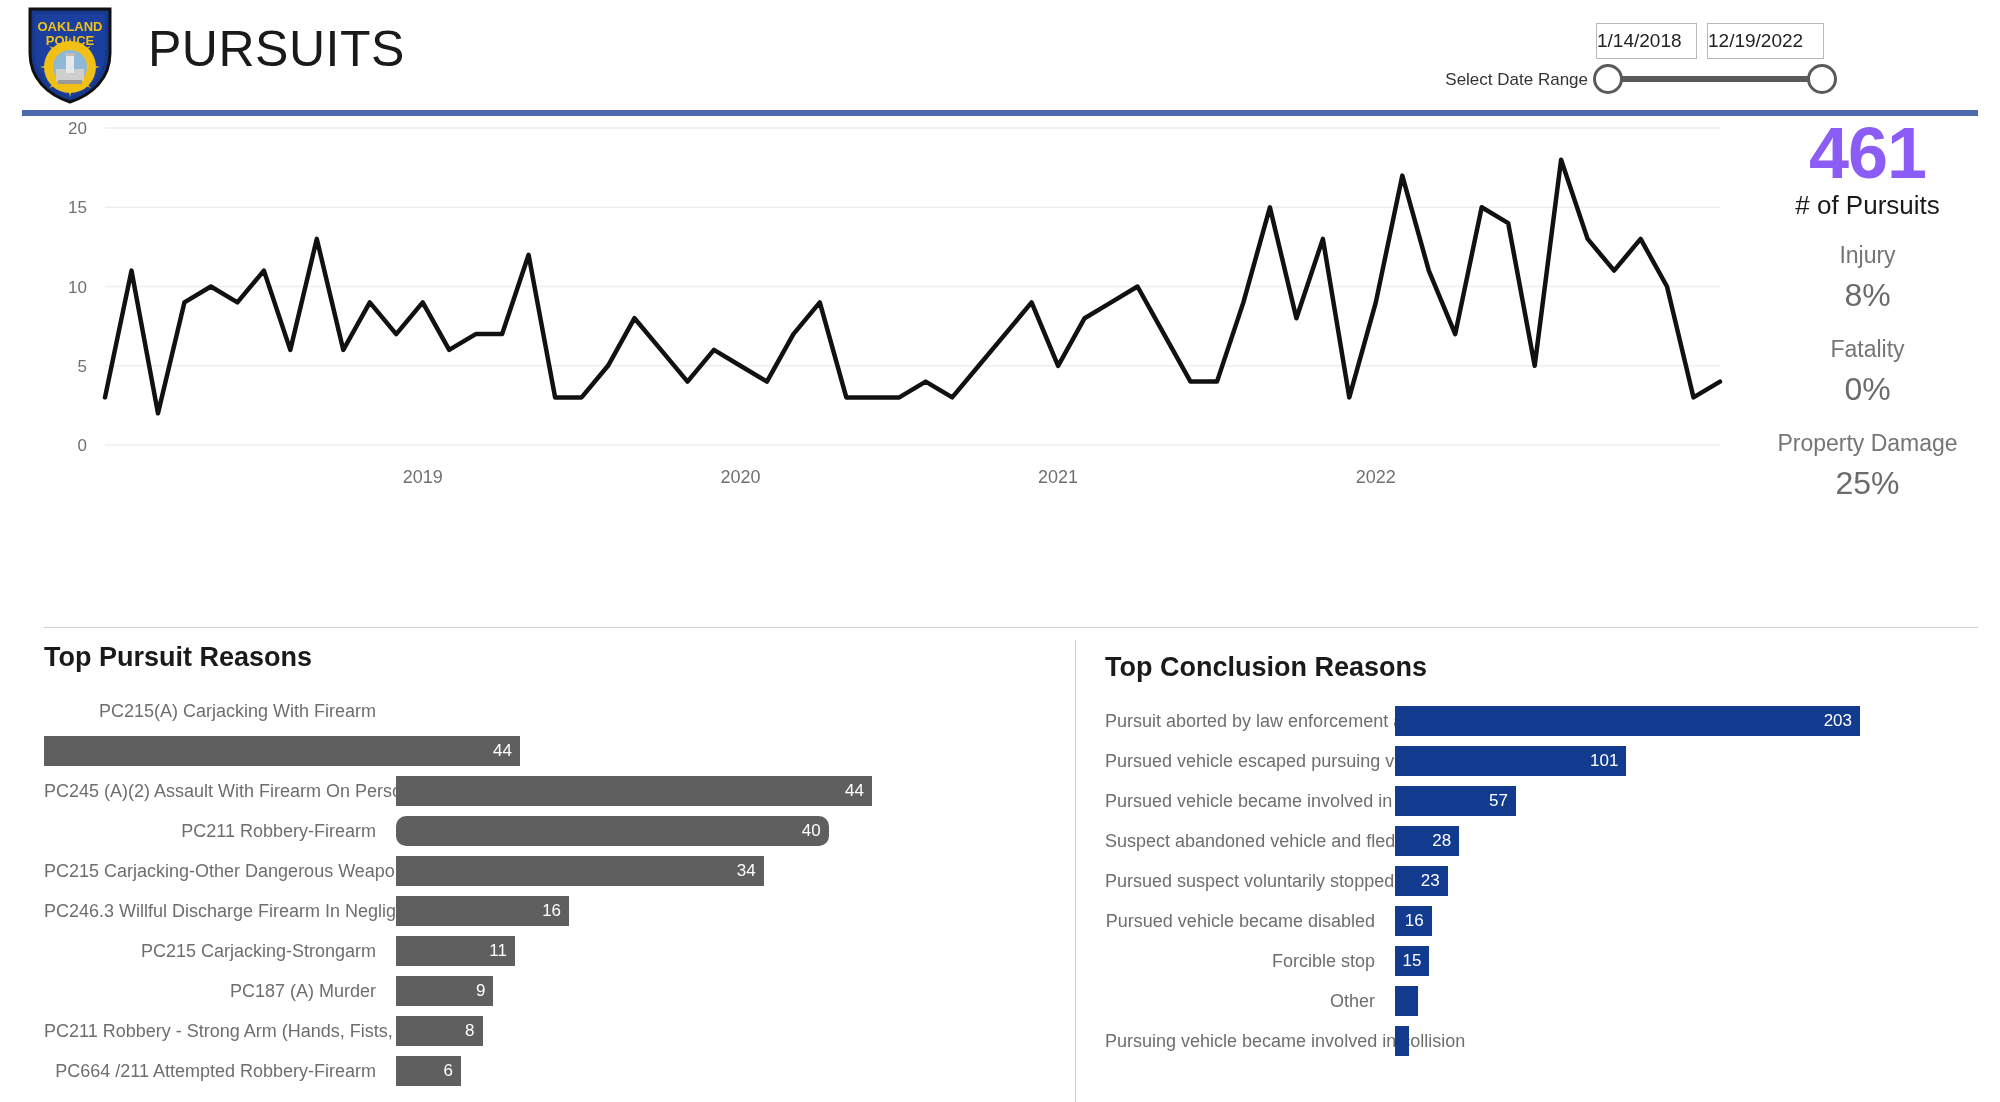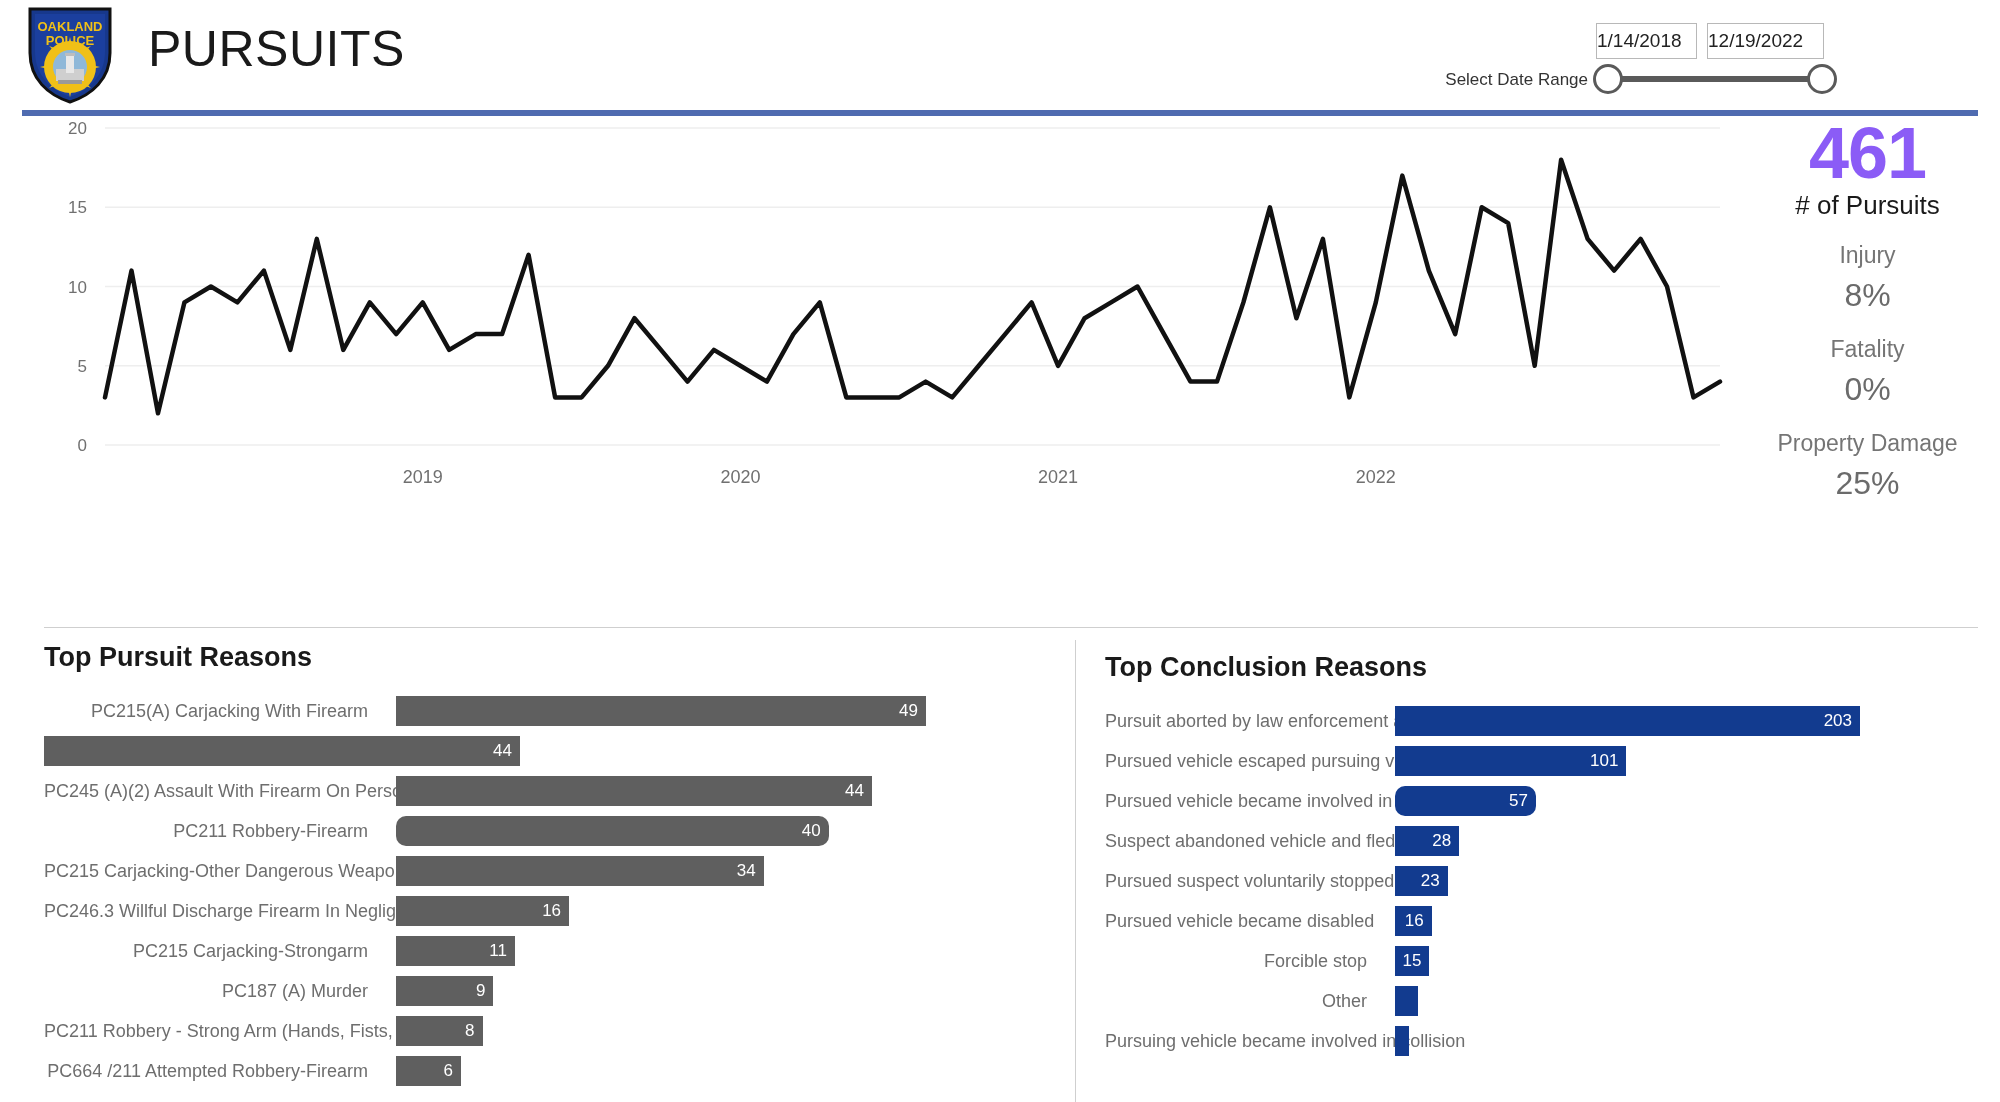--- a/index.html
+++ b/index.html
@@ -81,21 +81,21 @@
   .bar-panel-title {
     font-size: 27px; font-weight: 700; color: #1a1a1a; line-height: 34px;
   }
   #pursuit-reasons-title    { margin-left: 0px; }
   #conclusion-reasons-title { margin-left: 0px; margin-top: 10px; }
 
   .bar-rows { margin-top: 22px; }
   .bar-row { display: flex; align-items: center; height: 30px; margin-bottom: 10px; }
   .bar-label {
     font-size: 18px; color: #6e6e6e; text-align: right;
-    white-space: nowrap; padding-right: 28px; line-height: 30px;
+    white-space: nowrap; padding-right: 20px; line-height: 30px;
   }
   #pursuit-reasons-panel .bar-label    { width: 352px; }
   #conclusion-reasons-panel .bar-label { width: 290px; }
 
   .bar-track { position: relative; flex: 1; height: 30px; }
   .bar-fill {
     position: absolute; left: 0; top: 0; height: 30px;
     display: flex; align-items: center; justify-content: flex-end;
   }
   .bar-value {
@@ -193,25 +193,20 @@
   </div>
 
   <div id="divider-horizontal"></div>
   <div id="divider-vertical"></div>
 
   <div class="bar-panel" id="pursuit-reasons-panel">
     <div class="bar-panel-title" id="pursuit-reasons-title">Top Pursuit Reasons</div>
     <div class="bar-rows" id="pursuit-reasons-rows">
         <div class="bar-row">
           <div class="bar-label">PC215(A) Carjacking With Firearm</div>
-          <div class="bar-track">
-            <div class="bar-fill" style="background: rgb(95, 95, 95); width: 530px;">
-              <span class="bar-value">49</span>
-            </div>
-          </div>
         </div>
         <div class="bar-row">
           <div class="bar-track">
             <div class="bar-fill" style="background: rgb(95, 95, 95); width: 475.918px;">
               <span class="bar-value">44</span>
             </div>
           </div>
         </div>
         <div class="bar-row">
           <div class="bar-label">PC245 (A)(2) Assault With Firearm On Person</div>
@@ -295,21 +290,21 @@
           <div class="bar-label">Pursued vehicle escaped pursuing vehicle</div>
           <div class="bar-track">
             <div class="bar-fill" style="background: rgb(18, 59, 143); width: 231.355px;">
               <span class="bar-value">101</span>
             </div>
           </div>
         </div>
         <div class="bar-row">
           <div class="bar-label">Pursued vehicle became involved in collision</div>
           <div class="bar-track">
-            <div class="bar-fill" style="background: rgb(18, 59, 143); width: 141px; border-radius: 10px;">
+            <div class="bar-fill" style="background: rgb(18, 59, 143); width: 121px;">
               <span class="bar-value">57</span>
             </div>
           </div>
         </div>
         <div class="bar-row">
           <div class="bar-label">Suspect abandoned vehicle and fled on foot</div>
           <div class="bar-track">
             <div class="bar-fill" style="background: rgb(18, 59, 143); width: 64.1379px; padding-left: 35px;">
               <span class="bar-value">28</span>
             </div>

